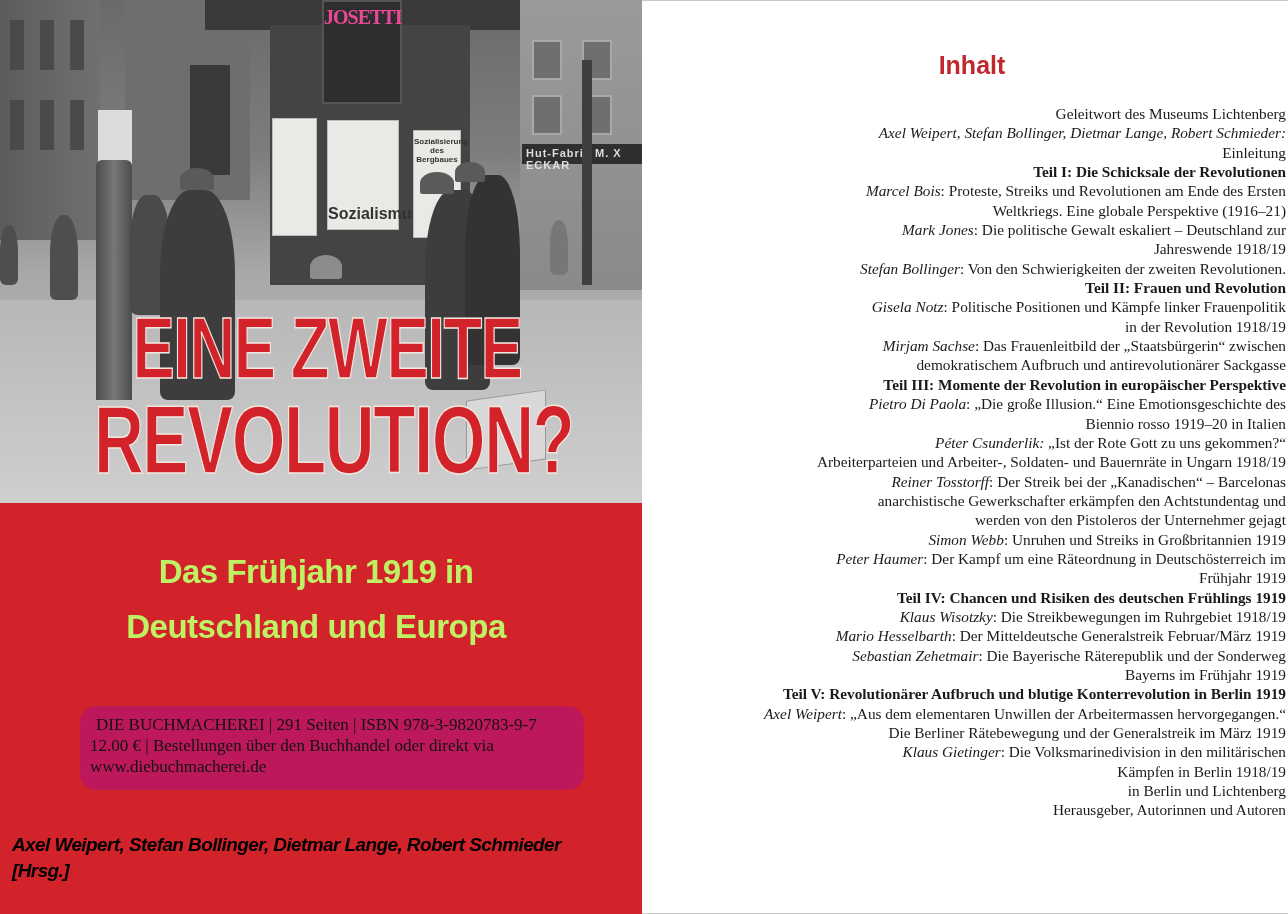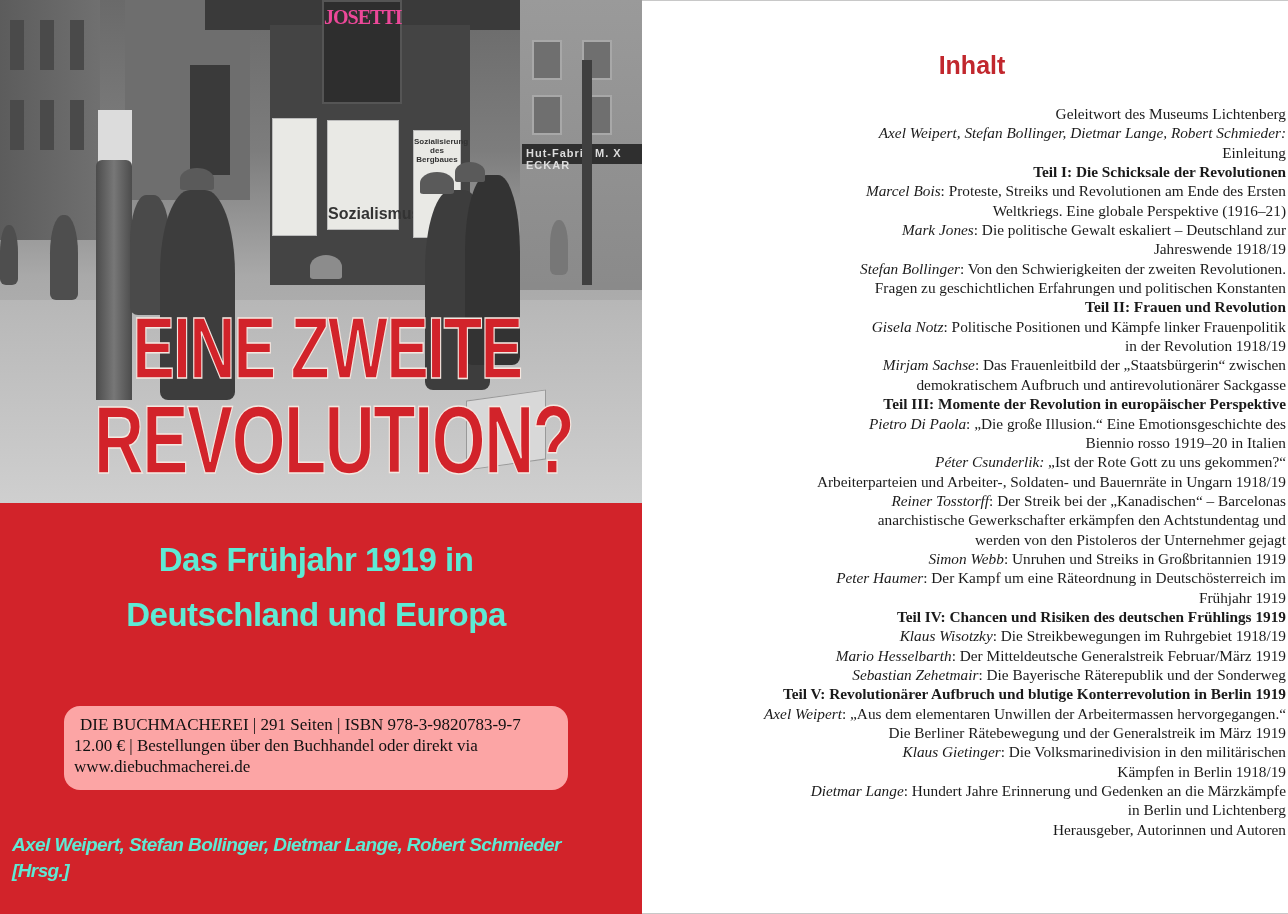--- a/index.html
+++ b/index.html
@@ -61,38 +61,38 @@
     font-family: "Liberation Sans", sans-serif; font-weight: bold;
     color: #d2232a; letter-spacing: -2px;
     -webkit-text-stroke: 1.5px #f4e7e0;
     transform: scaleX(0.72); transform-origin: center;
     line-height: 1;
   }
   .title-1 { top: 304px; font-size: 88px; left: 6px; }
   .title-2 { top: 392px; font-size: 96px; left: 4px; }
 
   .subtitle {
-    position: absolute; left: 0; top: 532px; width: 632px; text-align: center;
-    color: #5eead4; font-family: "Liberation Sans", sans-serif; font-weight: bold;
+    position: absolute; left: 0; top: 544px; width: 632px; text-align: center;
+    color: #bef264; font-family: "Liberation Sans", sans-serif; font-weight: bold;
     font-size: 33px; line-height: 55px; letter-spacing: -0.5px;
   }
 
   .info-box {
-    position: absolute; left: 64px; top: 706px; width: 504px; height: 84px;
-    background: #fca5a5; border-radius: 16px;
+    position: absolute; left: 80px; top: 706px; width: 504px; height: 84px;
+    background: #be185d; border-radius: 16px;
     padding: 8px 10px 0 10px;
     font-family: "Liberation Serif", serif; font-size: 17px; line-height: 21px; color: #111;
   }
   .info-line { display: block; white-space: nowrap; }
   .info-line.first { padding-left: 6px; }
 
   .editors {
     position: absolute; left: 12px; top: 832px; width: 625px;
     font-family: "Liberation Sans", sans-serif; font-style: italic; font-weight: bold;
-    font-size: 19px; line-height: 26px; color: #5eead4; letter-spacing: -0.6px;
+    font-size: 19px; line-height: 26px; color: #000000; letter-spacing: -0.6px;
   }
 
   
   .toc-page {
     position: absolute; left: 642px; top: 0; width: 646px; height: 914px;
     background: #ffffff; border-top: 1px solid #c8c8c8; border-bottom: 1px solid #c8c8c8;
   }
   .toc-heading {
     position: absolute; left: 0; top: 50px; width: 660px; text-align: center;
     color: #c1272d; font-family: "Liberation Sans", sans-serif; font-weight: bold; font-size: 25px;
@@ -187,43 +187,42 @@
   <ul class="toc-list" id="toc-list">
       <li>Geleitwort des Museums Lichtenberg</li>
       <li class="author">Axel Weipert, Stefan Bollinger, Dietmar Lange, Robert Schmieder:</li>
       <li>Einleitung</li>
       <li class="part">Teil I: Die Schicksale der Revolutionen</li>
       <li><span class="author">Marcel Bois</span><span>: Proteste, Streiks und Revolutionen am Ende des Ersten</span></li>
       <li>Weltkriegs. Eine globale Perspektive (1916–21)</li>
       <li><span class="author">Mark Jones</span><span>: Die politische Gewalt eskaliert – Deutschland zur</span></li>
       <li>Jahreswende 1918/19</li>
       <li><span class="author">Stefan Bollinger</span><span>: Von den Schwierigkeiten der zweiten Revolutionen.</span></li>
-      <li>Fragen zu geschichtlichen Erfahrungen und politischen Konstanten</li>
       <li class="part">Teil II: Frauen und Revolution</li>
       <li><span class="author">Gisela Notz</span><span>: Politische Positionen und Kämpfe linker Frauenpolitik</span></li>
       <li>in der Revolution 1918/19</li>
       <li><span class="author">Mirjam Sachse</span><span>: Das Frauenleitbild der „Staatsbürgerin“ zwischen</span></li>
       <li>demokratischem Aufbruch und antirevolutionärer Sackgasse</li>
       <li class="part">Teil III: Momente der Revolution in europäischer Perspektive</li>
       <li><span class="author">Pietro Di Paola</span><span>: „Die große Illusion.“ Eine Emotionsgeschichte des</span></li>
       <li>Biennio rosso 1919–20 in Italien</li>
       <li><span class="author">Péter Csunderlik:</span><span> „Ist der Rote Gott zu uns gekommen?“</span></li>
       <li>Arbeiterparteien und Arbeiter-, Soldaten- und Bauernräte in Ungarn 1918/19</li>
       <li><span class="author">Reiner Tosstorff</span><span>: Der Streik bei der „Kanadischen“ – Barcelonas</span></li>
       <li>anarchistische Gewerkschafter erkämpfen den Achtstundentag und</li>
       <li>werden von den Pistoleros der Unternehmer gejagt</li>
       <li><span class="author">Simon Webb</span><span>: Unruhen und Streiks in Großbritannien 1919</span></li>
       <li><span class="author">Peter Haumer</span><span>: Der Kampf um eine Räteordnung in Deutschösterreich im</span></li>
       <li>Frühjahr 1919</li>
       <li class="part">Teil IV: Chancen und Risiken des deutschen Frühlings 1919</li>
       <li><span class="author">Klaus Wisotzky</span><span>: Die Streikbewegungen im Ruhrgebiet 1918/19</span></li>
       <li><span class="author">Mario Hesselbarth</span><span>: Der Mitteldeutsche Generalstreik Februar/März 1919</span></li>
       <li><span class="author">Sebastian Zehetmair</span><span>: Die Bayerische Räterepublik und der Sonderweg</span></li>
+      <li>Bayerns im Frühjahr 1919</li>
       <li class="part">Teil V: Revolutionärer Aufbruch und blutige Konterrevolution in Berlin 1919</li>
       <li><span class="author">Axel Weipert</span><span>: „Aus dem elementaren Unwillen der Arbeitermassen hervorgegangen.“</span></li>
       <li>Die Berliner Rätebewegung und der Generalstreik im März 1919</li>
       <li><span class="author">Klaus Gietinger</span><span>: Die Volksmarinedivision in den militärischen</span></li>
       <li>Kämpfen in Berlin 1918/19</li>
-      <li><span class="author">Dietmar Lange</span><span>: Hundert Jahre Erinnerung und Gedenken an die Märzkämpfe</span></li>
       <li>in Berlin und Lichtenberg</li>
       <li>Herausgeber, Autorinnen und Autoren</li>
     </ul>
 </section>
 
 </body></html>

